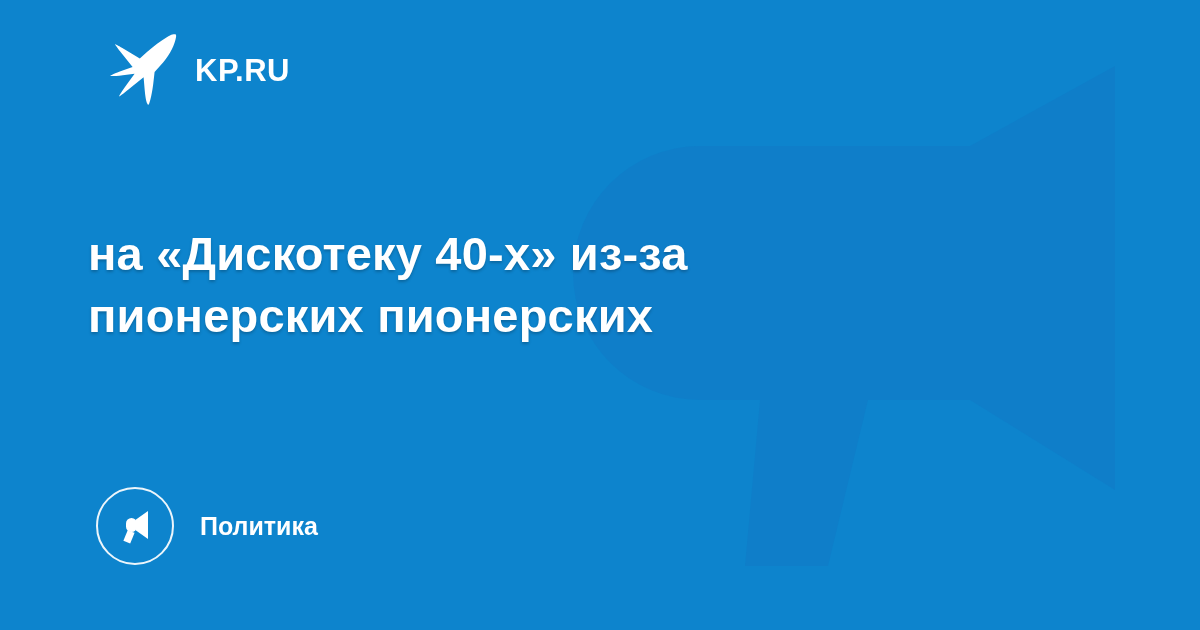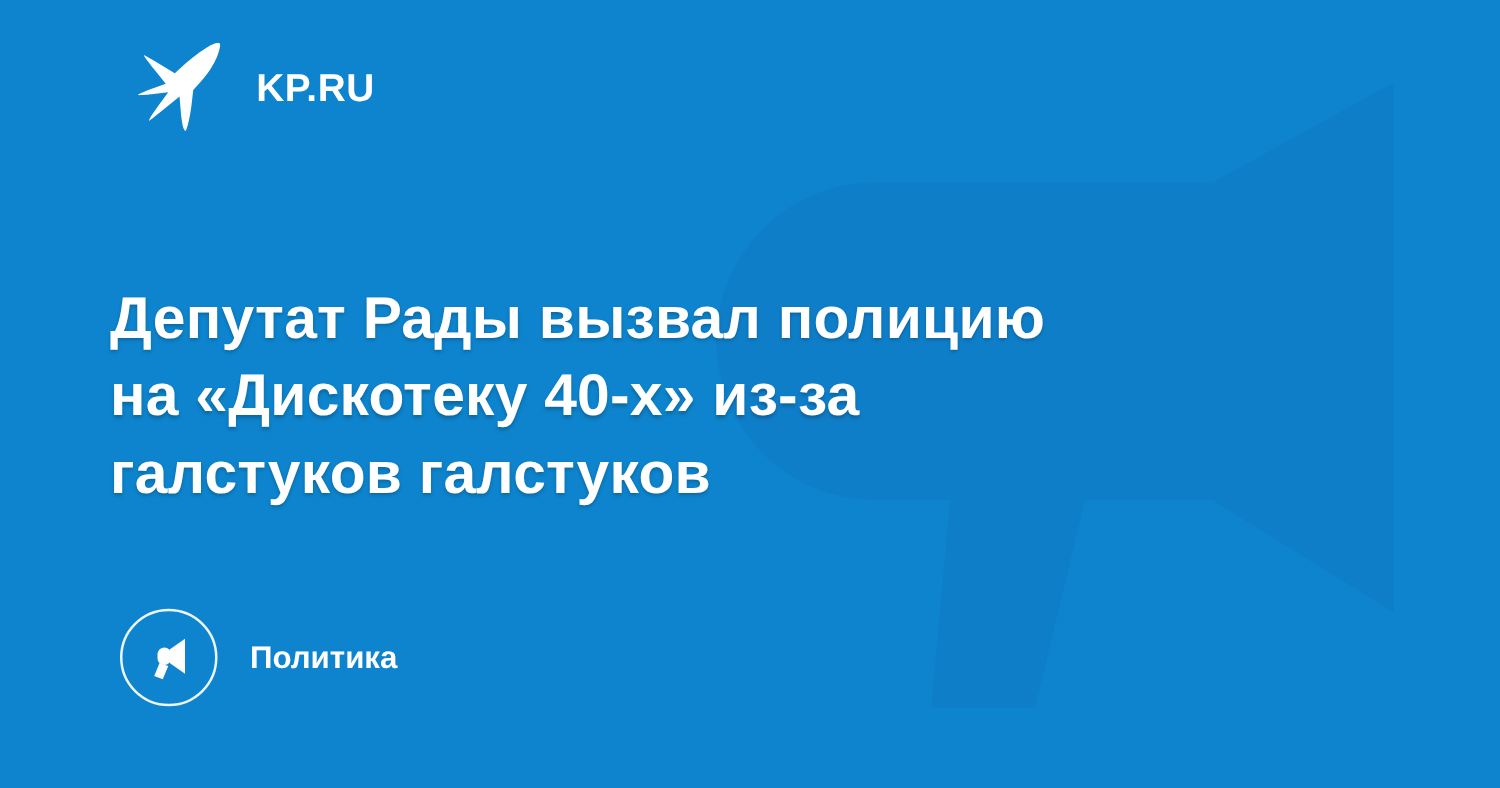--- a/index.html
+++ b/index.html
@@ -40,21 +40,21 @@
     align-items: center;
     height: 72px;
   }
   #brand-mark {
     width: 76px;
     height: 72px;
     display: block;
     flex: 0 0 auto;
   }
   #brand-name {
-    margin-left: 26px;
+    margin-left: 16px;
     color: #ffffff;
     font-size: 31px;
     font-weight: 700;
     letter-spacing: 0.5px;
     line-height: 1;
     white-space: nowrap;
   }
 
   
   #headline {
@@ -130,23 +130,22 @@
         C16.6 62.6 22.2 58.2 28.8 52.8 L40.6 43.2 L41.6 55.0
         C42.2 62.2 43.2 67.6 44.1 69.2 C45.5 71.8 45.6 71.6 47.4 65.4
         C48.4 61.8 49.8 54.2 50.4 48.4 L51.6 38.0 L57.4 31.6
         C65.0 23.2 70.4 14.0 72.4 6.0 C73.8 0.4 73.4 -0.2 69.4 0.6
         C68.2 0.9 66.0 1.9 63.8 3.2 Z"></path>
     </svg>
     <span id="brand-name">KP.RU</span>
   </div>
 
   <h1 id="headline">
-    <span class="hl-line">Депутат Рады вызвал полицию</span>
     <span class="hl-line">на «Дискотеку 40-х» из-за</span>
-    <span class="hl-line">галстуков галстуков</span>
+    <span class="hl-line">пионерских пионерских</span>
   </h1>
 
   <div id="category">
     <span id="category-icon-circle">
       <svg width="42" height="42" viewBox="0 0 42 42" xmlns="http://www.w3.org/2000/svg" aria-hidden="true">
 
         <path fill="#ffffff" d="M34.0 6.0 L34.0 34.0 L22.0 25.6 L22.0 14.4 Z"></path>
 
         <rect x="12.0" y="13.0" width="11.0" height="14.0" rx="5.5" fill="#ffffff"></rect>
 

